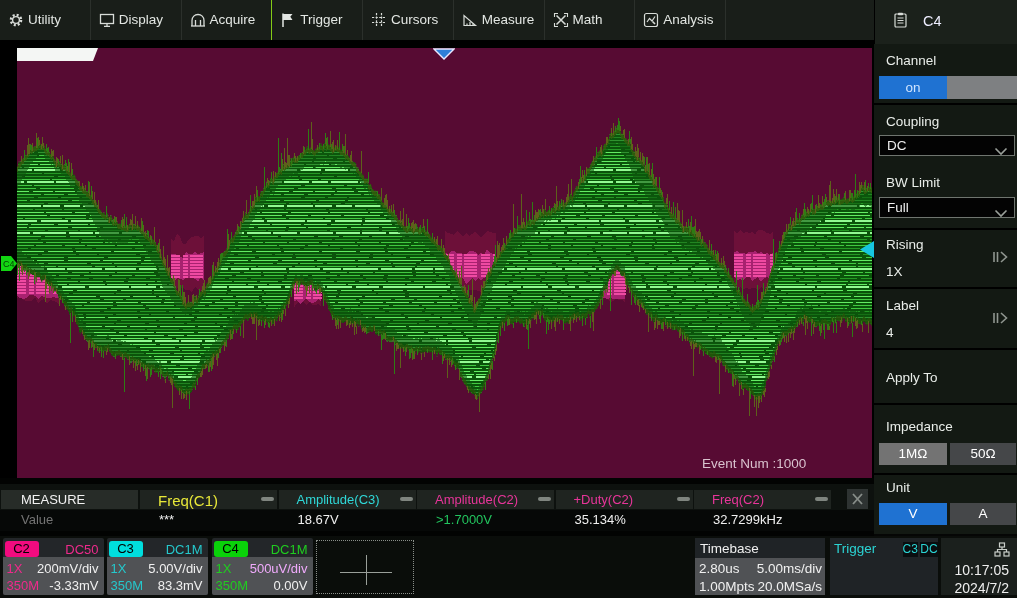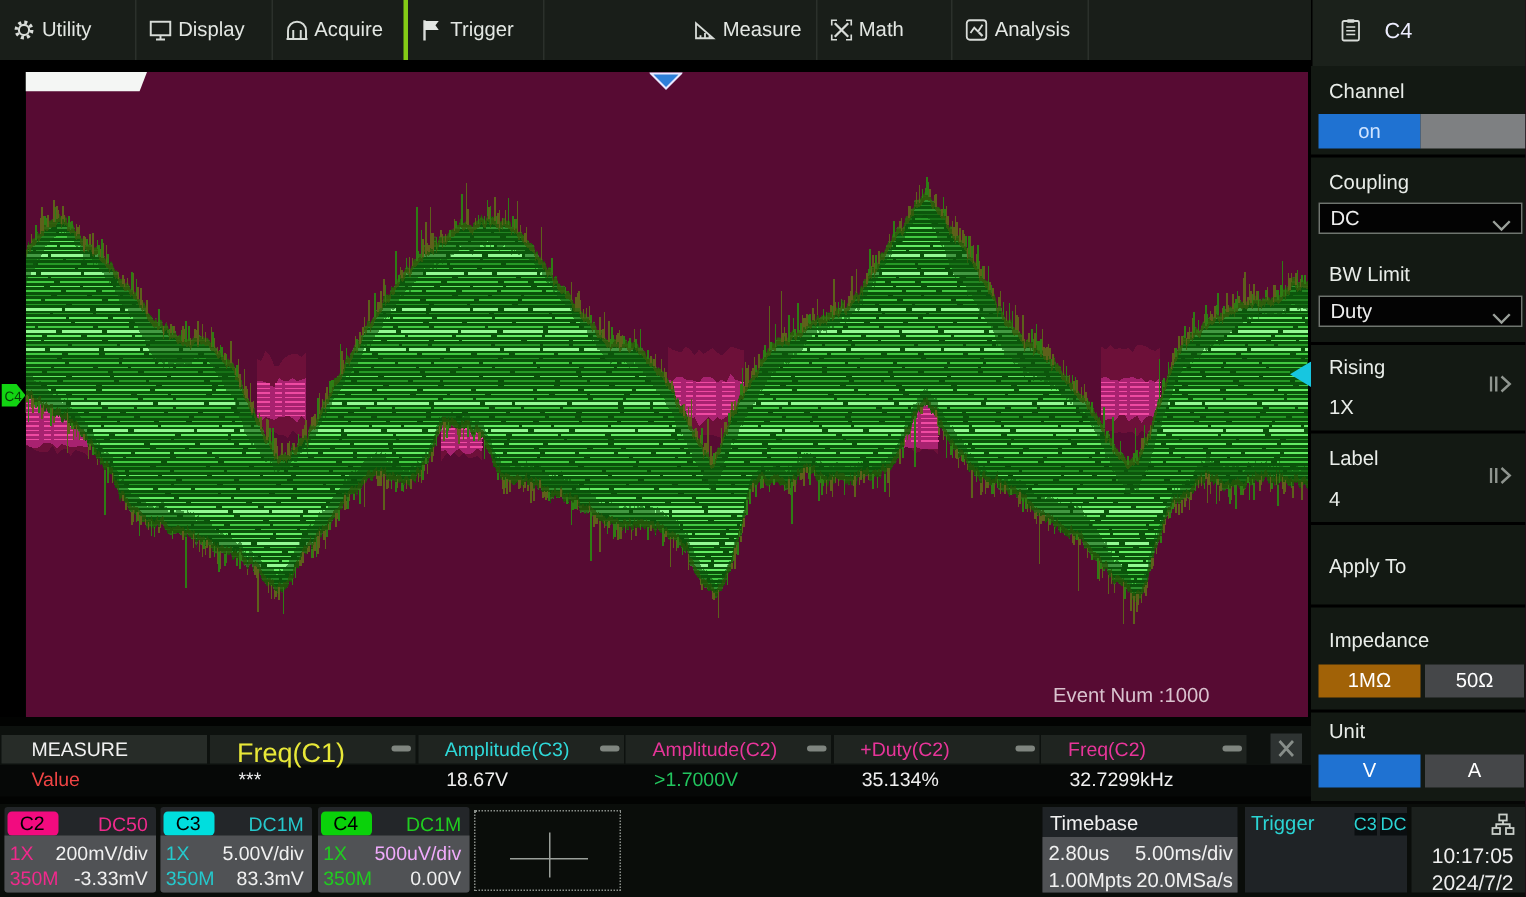--- a/index.html
+++ b/index.html
@@ -13,36 +13,44 @@
         </svg></div>
       <div style="position:absolute;left:28px;top:0;line-height:40px;font-size:13.5px;color:#e3e7e3">Display</div>
     </div>
     <div style="position:absolute;left:0.0px;top:0;width:90.75px;height:40px;border-right:1px solid #2b302b">
       <div style="position:absolute;left:8px;top:12px"><svg width="16" height="16" viewBox="0 0 16 16">
           <circle cx="8" cy="8" r="5.1" fill="none" stroke="#d8dcd8" stroke-width="2.4" stroke-dasharray="2 2.01"></circle>
           <circle cx="8" cy="8" r="3.4" fill="none" stroke="#d8dcd8" stroke-width="1.4"></circle>
         </svg></div>
       <div style="position:absolute;left:28px;top:0;line-height:40px;font-size:13.5px;color:#e3e7e3">Utility</div>
     </div>
-    <div style="position:absolute;left:181.5px;top:0;width:90.75px;height:40px;border-right:3px solid #84cc16">
+    <div style="position:absolute;left:181.5px;top:0;width:90.75px;height:40px;border-right:1px solid #84cc16">
       <div style="position:absolute;left:8px;top:12px"><svg width="16" height="16" viewBox="0 0 16 16">
           <g fill="none" stroke="#d8dcd8" stroke-width="1.3">
             <path d="M2 14V8.5C2 4.9 4.7 2.5 8 2.5s6 2.4 6 6V14"></path>
             <path d="M5.5 14V8M10.5 14V8"></path>
             <path d="M1 14h14"></path>
           </g>
         </svg></div>
       <div style="position:absolute;left:28px;top:0;line-height:40px;font-size:13.5px;color:#e3e7e3">Acquire</div>
     </div>
     <div style="position:absolute;left:272.2px;top:0;width:90.75px;height:40px;border-right:1px solid #2b302b">
       <div style="position:absolute;left:8px;top:12px"><svg width="16" height="16" viewBox="0 0 16 16">
           <path d="M3 1.5V15" stroke="#d8dcd8" stroke-width="1.6" fill="none"></path>
           <path d="M3 2h9.5l-2.2 2.8L12.5 8H3z" fill="#e2e6e2"></path>
         </svg></div>
       <div style="position:absolute;left:28px;top:0;line-height:40px;font-size:13.5px;color:#e3e7e3">Trigger</div>
+    </div>
+    <div style="position:absolute;left:363.0px;top:0;width:90.75px;height:40px;border-right:1px solid #2b302b">
+      <div style="position:absolute;left:8px;top:12px"><svg width="16" height="16" viewBox="0 0 16 16">
+          <g stroke="#d8dcd8" stroke-width="1.2" fill="none" stroke-dasharray="2.2 1.4">
+            <path d="M5.5 1v14M10.5 1v14M1 5.5h14M1 10.5h14"></path>
+          </g>
+        </svg></div>
+      <div style="position:absolute;left:28px;top:0;line-height:40px;font-size:13.5px;color:#e3e7e3">Cursors</div>
     </div>
     <div style="position:absolute;left:453.8px;top:0;width:90.75px;height:40px;border-right:1px solid #2b302b">
       <div style="position:absolute;left:8px;top:12px"><svg width="16" height="16" viewBox="0 0 16 16">
           <g fill="none" stroke="#d8dcd8" stroke-width="1.2">
             <path d="M2 13.5L13.5 13.5 2 3.5z"></path>
             <path d="M5 13.5v-2M8 13.5v-3.5M11 13.5v-2"></path>
           </g>
         </svg></div>
       <div style="position:absolute;left:28px;top:0;line-height:40px;font-size:13.5px;color:#e3e7e3">Measure</div>
     </div>
@@ -249,40 +257,40 @@
   </svg>
 <svg style="position:absolute;left:860px;top:241px" width="14" height="17" viewBox="0 0 14 17">
     <path d="M14 0v17L0 8.5Z" fill="#17c6e0"></path>
   </svg>
 <div style="position:absolute;left:0;top:478px;width:874px;height:6px;background:#020302"></div>
 <div style="position:absolute;left:0;top:484px;width:874px;height:47px;background:#0d110e">
     <div style="position:absolute;left:0;top:25.5px;width:874px;height:21.5px;background:#060807"></div>
     <div style="position:absolute;left:1px;top:5.5px;width:137px;height:19.5px;background:#272c28"></div>
     <div style="position:absolute;left:21px;top:8px;font-size:13px;color:#f2f2f2">MEASURE</div>
     <div style="position:absolute;left:140.0px;top:5.5px;width:137.0px;height:19.5px;background:#1f2420"></div>
-    <div style="position:absolute;left:158.0px;top:8px;font-size:18px;color:#e8e838">Freq(C1)</div>
+    <div style="position:absolute;left:158.0px;top:8px;font-size:15px;color:#e8e838">Freq(C1)</div>
     <div style="position:absolute;left:261.0px;top:12.5px;width:13px;height:4.5px;border-radius:2px;background:#7f857f"></div>
     <div style="position:absolute;left:159.0px;top:28px;font-size:13px;color:#f0f0f0">***</div>
     <div style="position:absolute;left:278.5px;top:5.5px;width:137.0px;height:19.5px;background:#1f2420"></div>
     <div style="position:absolute;left:296.5px;top:8px;font-size:13px;color:#2fd8d8">Amplitude(C3)</div>
     <div style="position:absolute;left:399.5px;top:12.5px;width:13px;height:4.5px;border-radius:2px;background:#7f857f"></div>
     <div style="position:absolute;left:297.5px;top:28px;font-size:13px;color:#f0f0f0">18.67V</div>
     <div style="position:absolute;left:417.0px;top:5.5px;width:137.0px;height:19.5px;background:#1f2420"></div>
     <div style="position:absolute;left:435.0px;top:8px;font-size:13px;color:#e8359a">Amplitude(C2)</div>
     <div style="position:absolute;left:538.0px;top:12.5px;width:13px;height:4.5px;border-radius:2px;background:#7f857f"></div>
     <div style="position:absolute;left:436.0px;top:28px;font-size:13px;color:#22c55e">&gt;1.7000V</div>
     <div style="position:absolute;left:555.5px;top:5.5px;width:137.0px;height:19.5px;background:#1f2420"></div>
     <div style="position:absolute;left:573.5px;top:8px;font-size:13px;color:#e8359a">+Duty(C2)</div>
     <div style="position:absolute;left:676.5px;top:12.5px;width:13px;height:4.5px;border-radius:2px;background:#7f857f"></div>
     <div style="position:absolute;left:574.5px;top:28px;font-size:13px;color:#f0f0f0">35.134%</div>
     <div style="position:absolute;left:694.0px;top:5.5px;width:136.5px;height:19.5px;background:#1f2420"></div>
     <div style="position:absolute;left:712.0px;top:8px;font-size:13px;color:#e8359a">Freq(C2)</div>
     <div style="position:absolute;left:814.5px;top:12.5px;width:13px;height:4.5px;border-radius:2px;background:#7f857f"></div>
     <div style="position:absolute;left:713.0px;top:28px;font-size:13px;color:#f0f0f0">32.7299kHz</div>
-    <div style="position:absolute;left:21px;top:28px;font-size:13px;color:#ef4444">Value</div>
+    <div style="position:absolute;left:21px;top:28px;font-size:13px;color:#737373">Value</div>
     <div style="position:absolute;left:847px;top:5px;width:21px;height:20px;background:#2e3332"><svg width="21" height="20" viewBox="0 0 21 20">
         <path d="M6 5l9 10M15 5L6 15" stroke="#878d89" stroke-width="1.8"></path>
       </svg></div>
   </div>
 <div style="position:absolute;left:0;top:531px;width:874px;height:5px;background:#020302"></div>
 <div style="position:absolute;left:0;top:536px;width:1017px;height:62px;background:#0a0d0a">
     <div style="position:absolute;left:2.5px;top:2px;width:101px;height:57px;background:#232629;border-radius:2px">
       <div style="position:absolute;left:2px;top:2.5px;width:34px;height:16px;background:#f20b7f;border-radius:3px;color:#000;font-size:13px;text-align:center;line-height:16px">C2</div>
       <div style="position:absolute;right:5px;top:4px;font-size:13px;color:#ef2a8c">DC50</div>
       <div style="position:absolute;left:0;top:19px;width:101px;height:38px;background:#505255;border-radius:0 0 2px 2px">
@@ -349,21 +357,21 @@
     <div style="position:absolute;left:0;top:59px;width:143px;height:2px;background:#000"></div>
     <div style="position:absolute;left:12px;top:70px;font-size:13.5px;color:#e9ede9">Coupling</div>
     <div style="position:absolute;left:5px;top:91px;width:136px;height:21px;background:#030303;border:1px solid #6f756f">
       <div style="position:absolute;left:7px;top:2px;font-size:13.5px;color:#eee">DC</div>
       <div style="position:absolute;right:6px;top:6px"><svg width="14" height="9" viewBox="0 0 14 9">
           <path d="M1.5 1.5L7 7l5.5-5.5" stroke="#9aa09a" stroke-width="1.6" fill="none"></path>
         </svg></div>
     </div>
     <div style="position:absolute;left:12px;top:131px;font-size:13.5px;color:#e9ede9">BW Limit</div>
     <div style="position:absolute;left:5px;top:153px;width:136px;height:21px;background:#030303;border:1px solid #6f756f">
-      <div style="position:absolute;left:7px;top:2px;font-size:13.5px;color:#eee">Duty</div>
+      <div style="position:absolute;left:7px;top:2px;font-size:13.5px;color:#eee">Full</div>
       <div style="position:absolute;right:6px;top:6px"><svg width="14" height="9" viewBox="0 0 14 9">
           <path d="M1.5 1.5L7 7l5.5-5.5" stroke="#9aa09a" stroke-width="1.6" fill="none"></path>
         </svg></div>
     </div>
     <div style="position:absolute;left:0;top:184px;width:143px;height:2px;background:#000"></div>
     <div style="position:absolute;left:12px;top:193px;font-size:13.5px;color:#e9ede9">Rising</div>
     <div style="position:absolute;left:119px;top:205px"><svg width="17" height="12" viewBox="0 0 17 12">
         <path d="M1 1v10M4.5 1v10" stroke="#8f958f" stroke-width="1.6"></path>
         <path d="M8 1l5.5 5L8 11" stroke="#8f958f" stroke-width="1.6" fill="none"></path>
       </svg></div>
@@ -372,18 +380,18 @@
     <div style="position:absolute;left:12px;top:254px;font-size:13.5px;color:#e9ede9">Label</div>
     <div style="position:absolute;left:119px;top:266px"><svg width="17" height="12" viewBox="0 0 17 12">
         <path d="M1 1v10M4.5 1v10" stroke="#8f958f" stroke-width="1.6"></path>
         <path d="M8 1l5.5 5L8 11" stroke="#8f958f" stroke-width="1.6" fill="none"></path>
       </svg></div>
     <div style="position:absolute;left:12px;top:281px;font-size:13.5px;color:#e9ede9">4</div>
     <div style="position:absolute;left:0;top:304px;width:143px;height:2px;background:#000"></div>
     <div style="position:absolute;left:12px;top:326px;font-size:13.5px;color:#e9ede9">Apply To</div>
     <div style="position:absolute;left:0;top:359px;width:143px;height:2px;background:#000"></div>
     <div style="position:absolute;left:12px;top:375px;font-size:13.5px;color:#e9ede9">Impedance</div>
-    <div style="position:absolute;left:5px;top:399px;width:68px;height:22px;background:#a16207;color:#fff;font-size:13.5px;text-align:center;line-height:22px">1MΩ</div>
+    <div style="position:absolute;left:5px;top:399px;width:68px;height:22px;background:#737373;color:#fff;font-size:13.5px;text-align:center;line-height:22px">1MΩ</div>
     <div style="position:absolute;left:76px;top:399px;width:66px;height:22px;background:#454749;color:#fff;font-size:13.5px;text-align:center;line-height:22px">50Ω</div>
     <div style="position:absolute;left:0;top:429px;width:143px;height:2px;background:#000"></div>
     <div style="position:absolute;left:12px;top:436px;font-size:13.5px;color:#e9ede9">Unit</div>
     <div style="position:absolute;left:5px;top:459px;width:68px;height:22px;background:#1f72d2;color:#fff;font-size:13.5px;text-align:center;line-height:22px">V</div>
     <div style="position:absolute;left:76px;top:459px;width:66px;height:22px;background:#454749;color:#fff;font-size:13.5px;text-align:center;line-height:22px">A</div>
   </div>
 </body></html>

